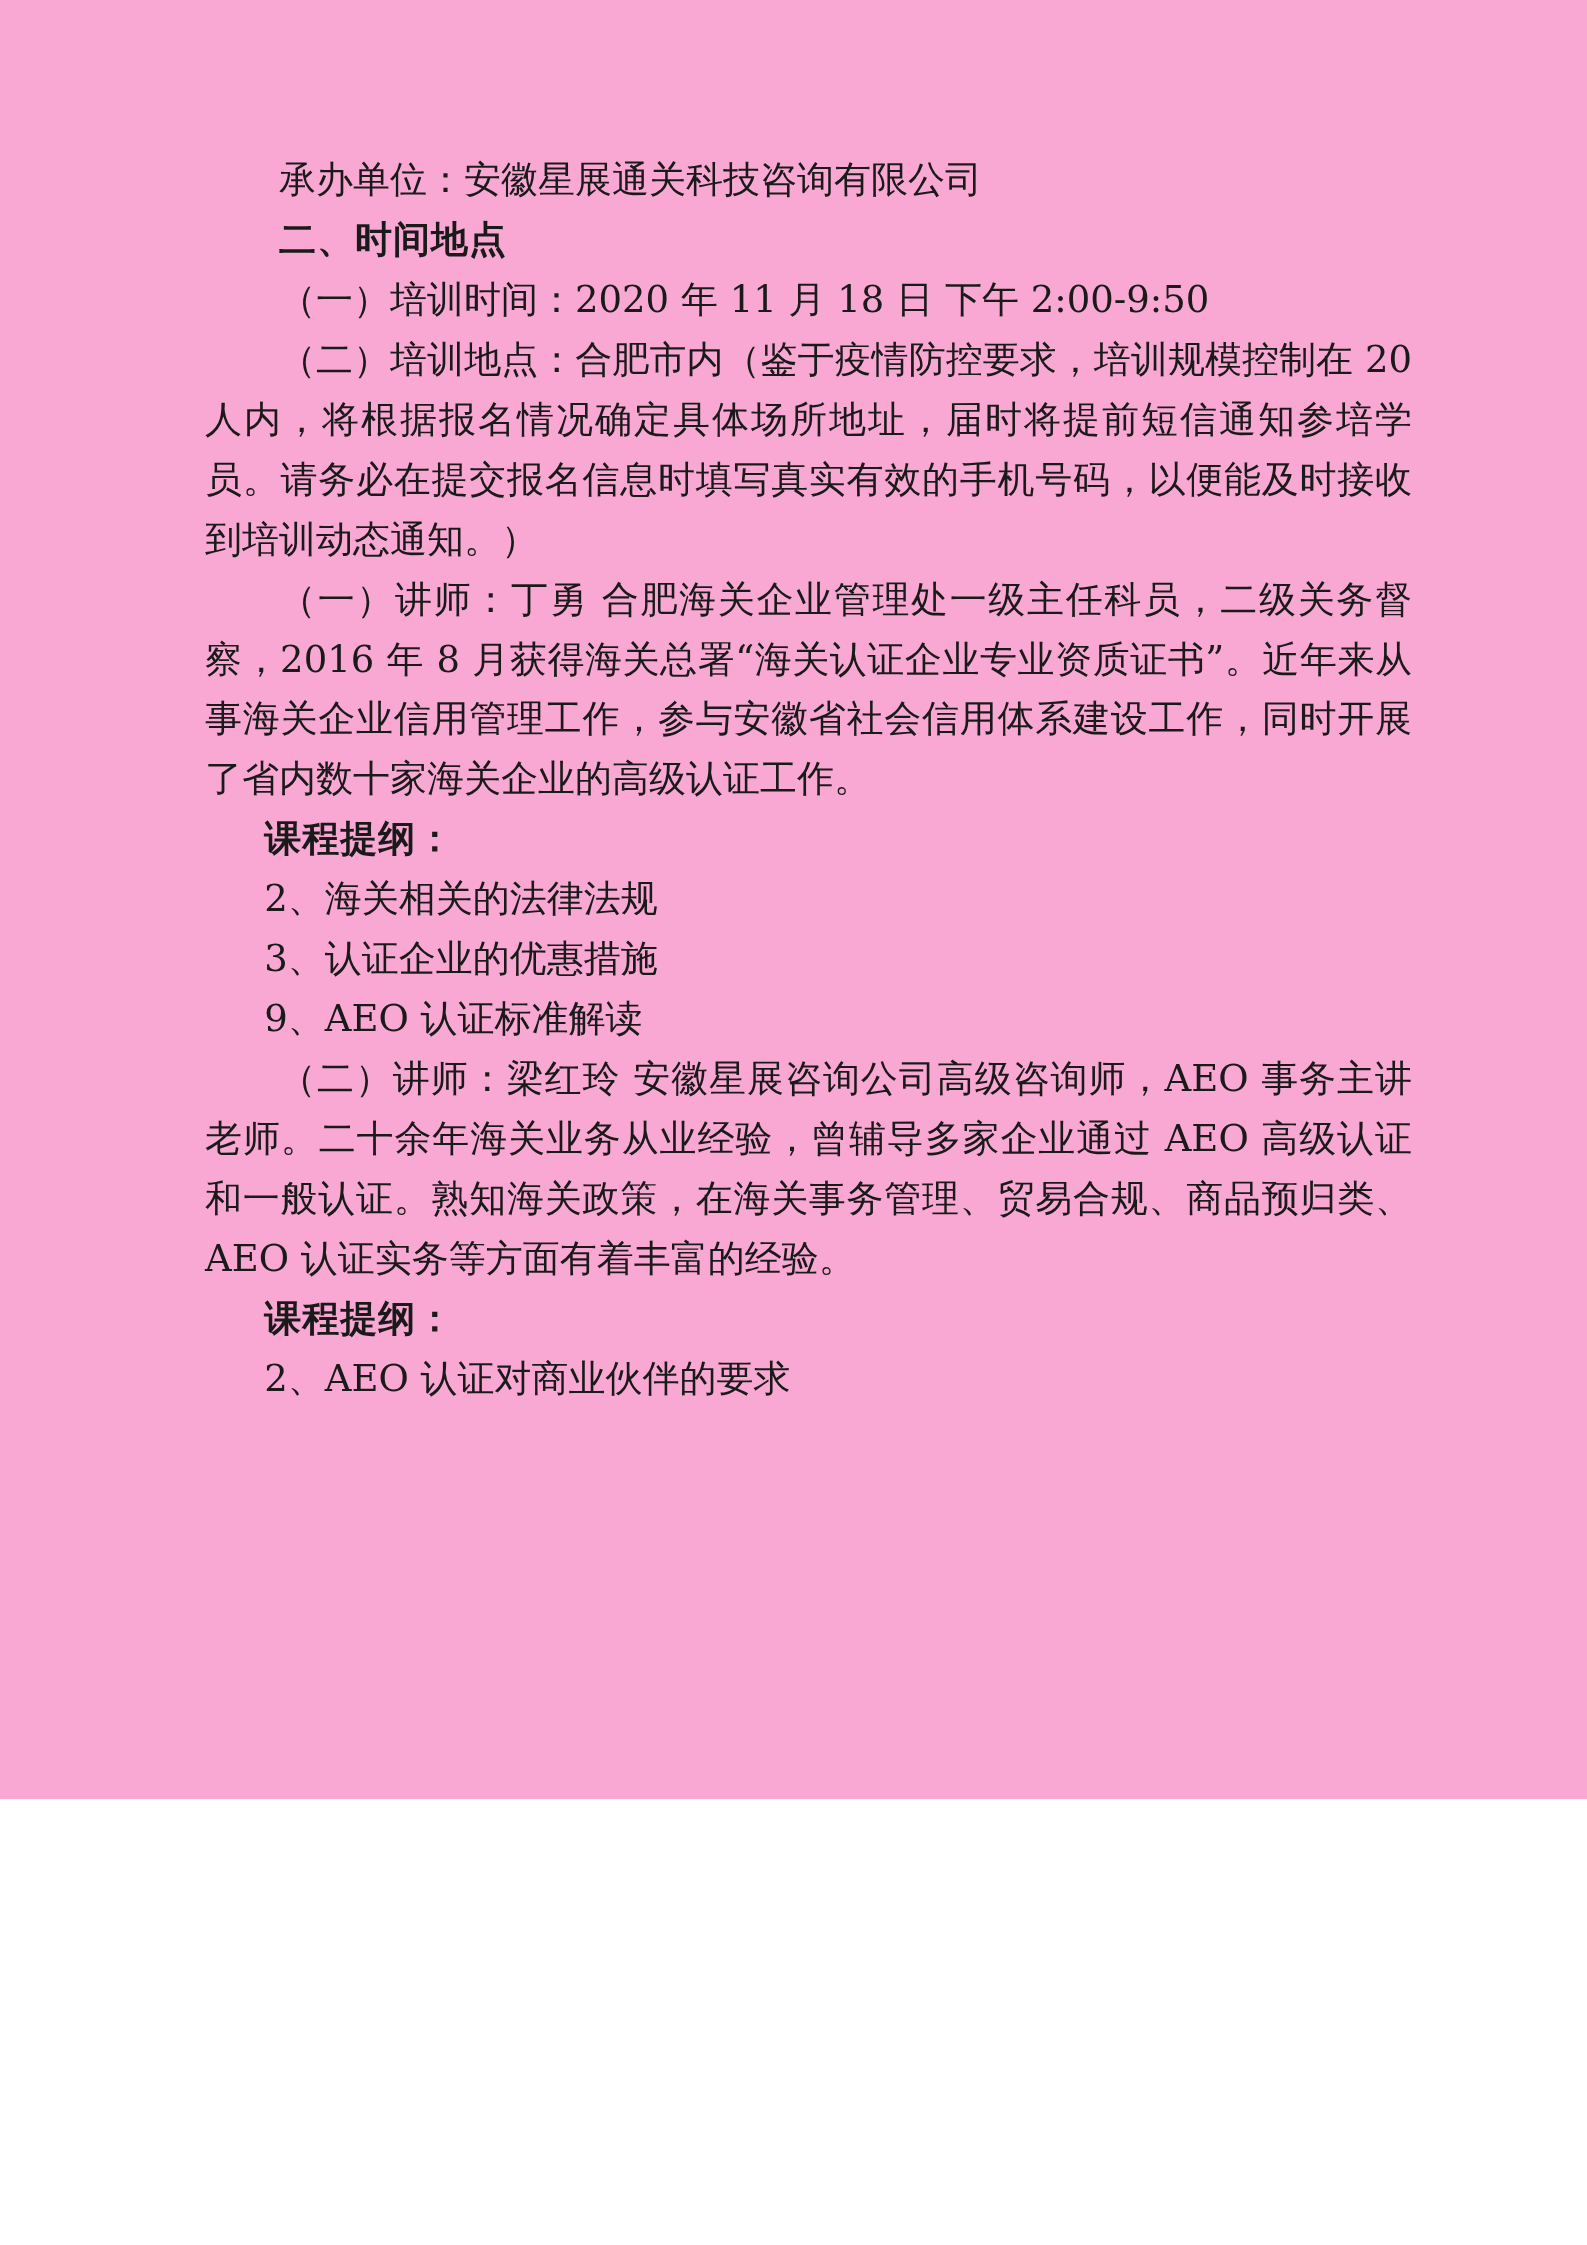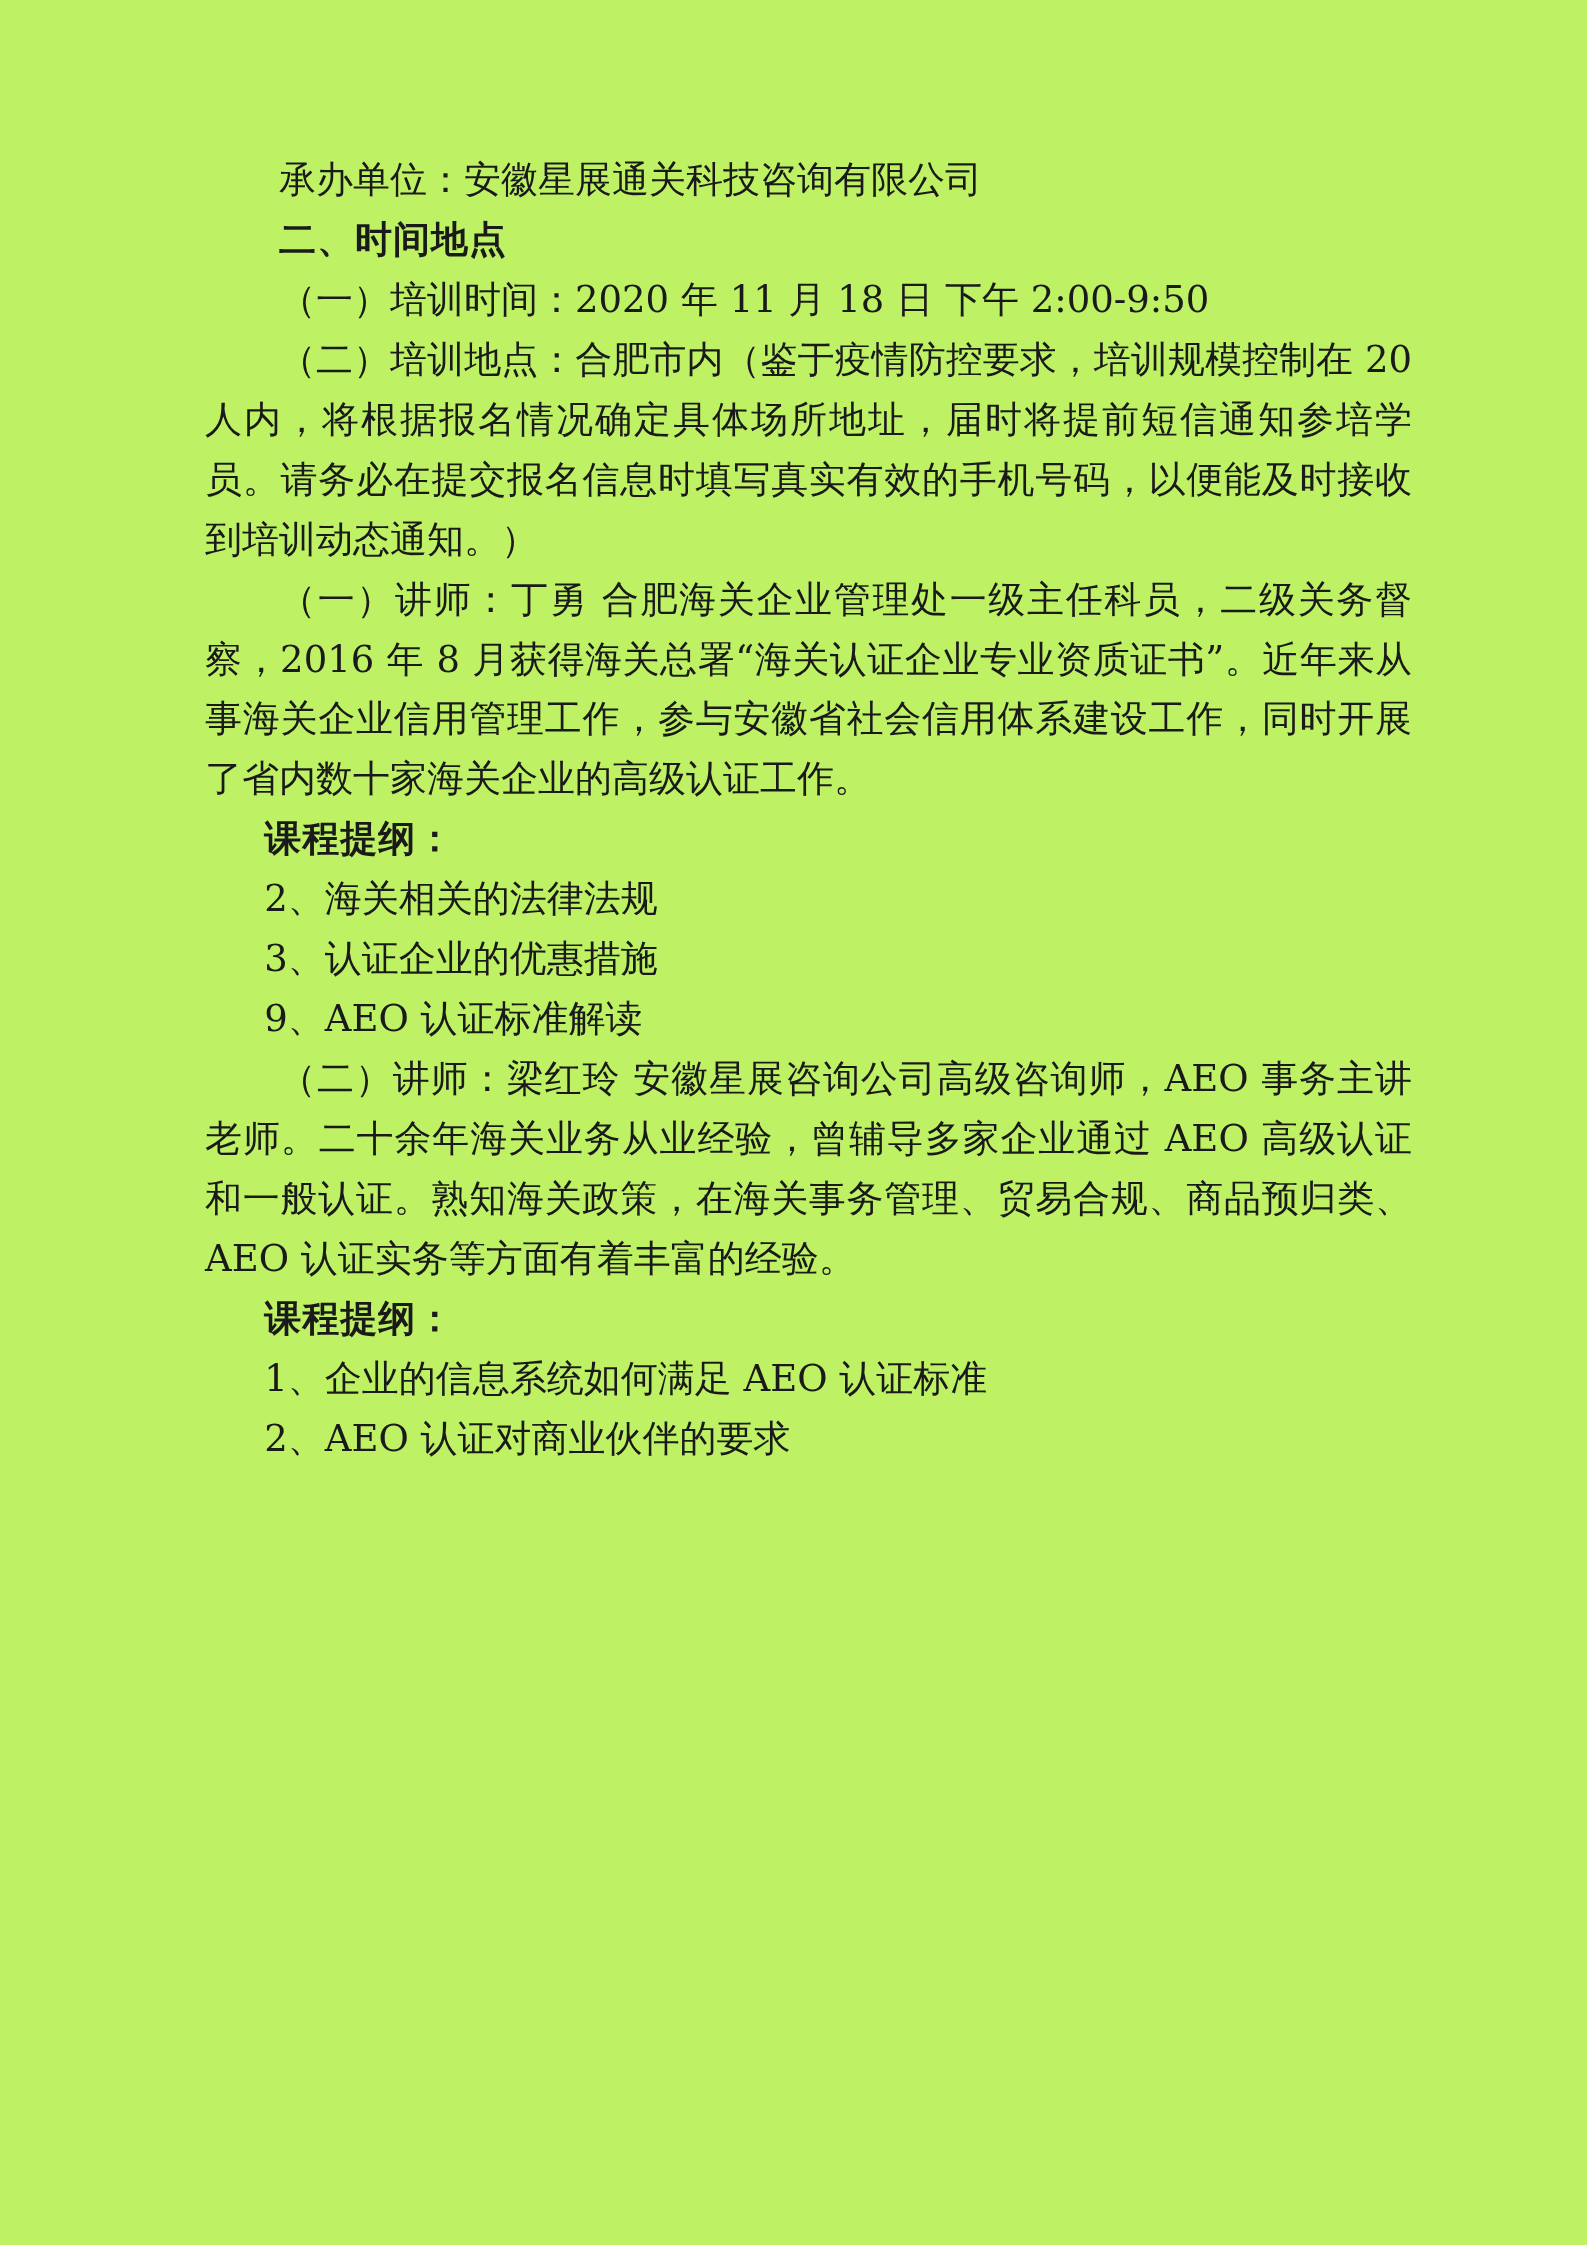--- a/index.html
+++ b/index.html
@@ -3,22 +3,22 @@
 <meta charset="utf-8">
 <style>
   html, body {
     margin: 0;
     padding: 0;
     background: #ffffff;
   }
   .page {
     position: relative;
     width: 1587px;
-    height: 2245px;
-    background: #bef264;
+    height: 1799px;
+    background: #f9a8d4;
     box-sizing: border-box;
     padding: 150px 175px 0 205px;
     font-family: "DejaVu Serif", "Liberation Serif", serif;
     color: #1a1a1a;
   }
   .doc-body {
     font-size: 37px;
     line-height: 1.62;
     text-align: justify;
     text-justify: inter-ideograph;
@@ -70,17 +70,16 @@
     <p class="line sub-heading">课程提纲：</p>
 
     <p class="line list-item">2、海关相关的法律法规</p>
     <p class="line list-item">3、认证企业的优惠措施</p>
     <p class="line list-item">9、AEO 认证标准解读</p>
 
     <p class="line indent"><span class="bold-name">（二）讲师：梁红玲</span><span> 安徽星展咨询公司高级咨询师，AEO 事务主讲老师。二十余年海关业务从业经验，曾辅导多家企业通过 AEO 高级认证和一般认证。熟知海关政策，在海关事务管理、贸易合规、商品预归类、AEO 认证实务等方面有着丰富的经验。</span></p>
 
     <p class="line sub-heading">课程提纲：</p>
 
-    <p class="line list-item">1、企业的信息系统如何满足 AEO 认证标准</p>
     <p class="line list-item">2、AEO 认证对商业伙伴的要求</p>
 
   </div>
 </div>
 
 </body></html>

